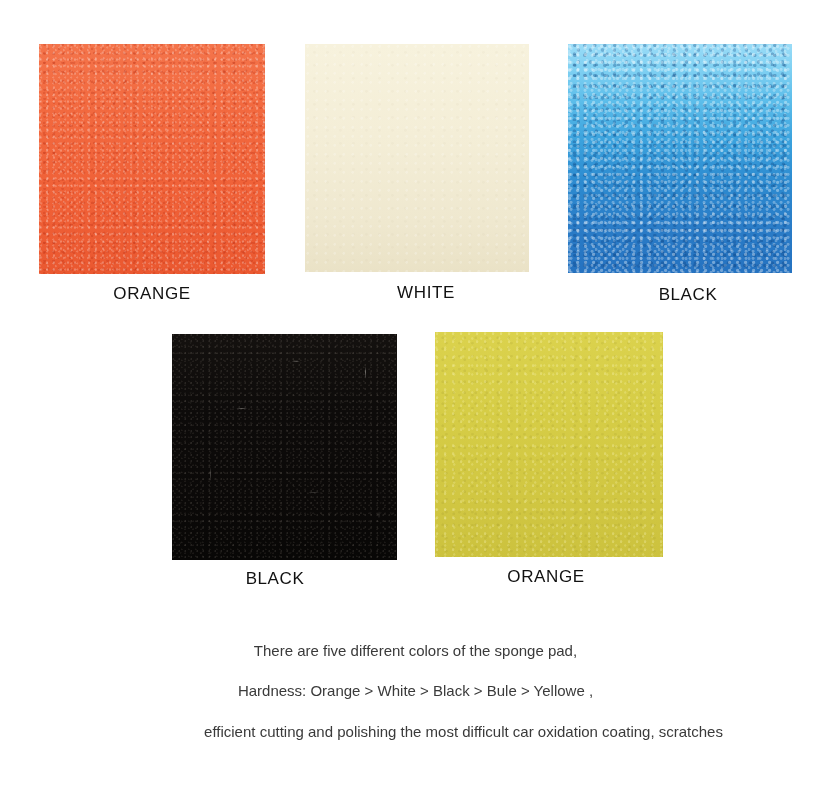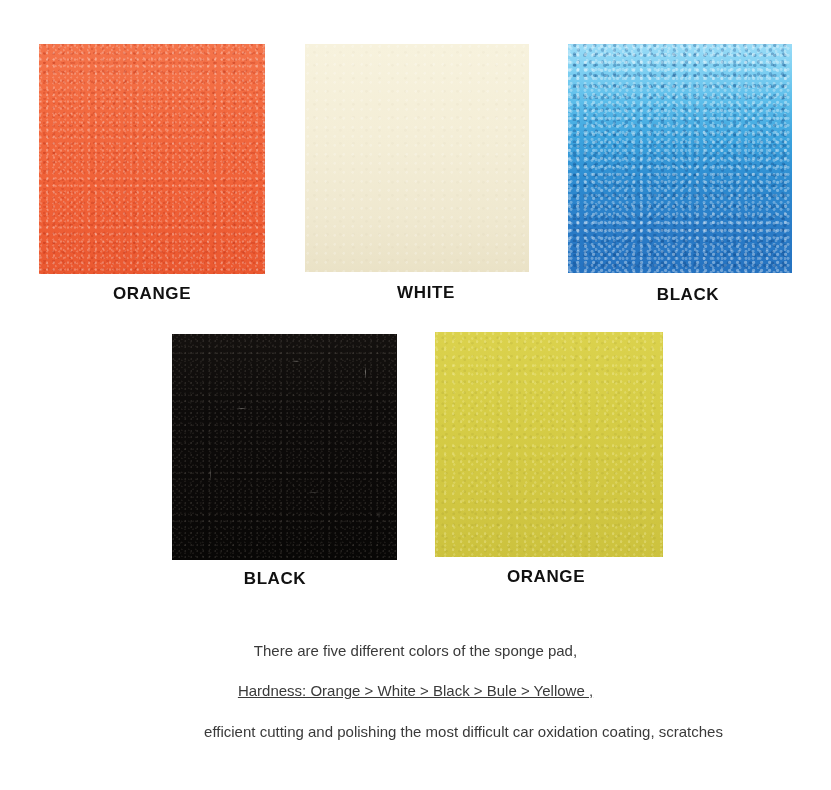--- a/index.html
+++ b/index.html
@@ -129,21 +129,21 @@
       radial-gradient(circle at 14% 72%, rgba(255,252,200,.30) 0 .9px, transparent 1.5px),
       radial-gradient(circle at 88% 86%, rgba(148,140,38,.20) 0 1px, transparent 1.7px);
     background-size: 8px 8px, 11px 11px, 9px 9px, 13px 13px;
     opacity: .7;
   }
 
   
   .swatch-label {
     position: absolute;
     font-family: "Liberation Sans", sans-serif;
-    font-weight: bold;
+    font-weight: normal;
     font-size: 17px;
     letter-spacing: .6px;
     color: #111111;
     white-space: nowrap;
     text-align: center;
     transform: translateX(-50%);
   }
 
   
   .caption {
@@ -187,16 +187,16 @@
   </div>
   <div class="swatch-label" style="left:275px; top:569px;">BLACK</div>
 
   <div class="swatch sw-yellow" style="left:435px; top:332px; width:228px; height:225px;">
     <div class="base"></div>
     <div class="tex"></div>
   </div>
   <div class="swatch-label" style="left:546px; top:567px;">ORANGE</div>
 
   <div class="caption" style="top:643px;">There are five different colors of the sponge pad,</div>
-  <div class="caption" style="top:683px;text-decoration:underline;">Hardness: Orange &gt; White &gt; Black &gt; Bule &gt; Yellowe ,</div>
+  <div class="caption" style="top:683px;">Hardness: Orange &gt; White &gt; Black &gt; Bule &gt; Yellowe ,</div>
   <div class="caption" style="top:724px;padding-left:48px;">efficient cutting and polishing the most difficult car oxidation coating, scratches</div>
 
 </div>
 
 </body></html>

